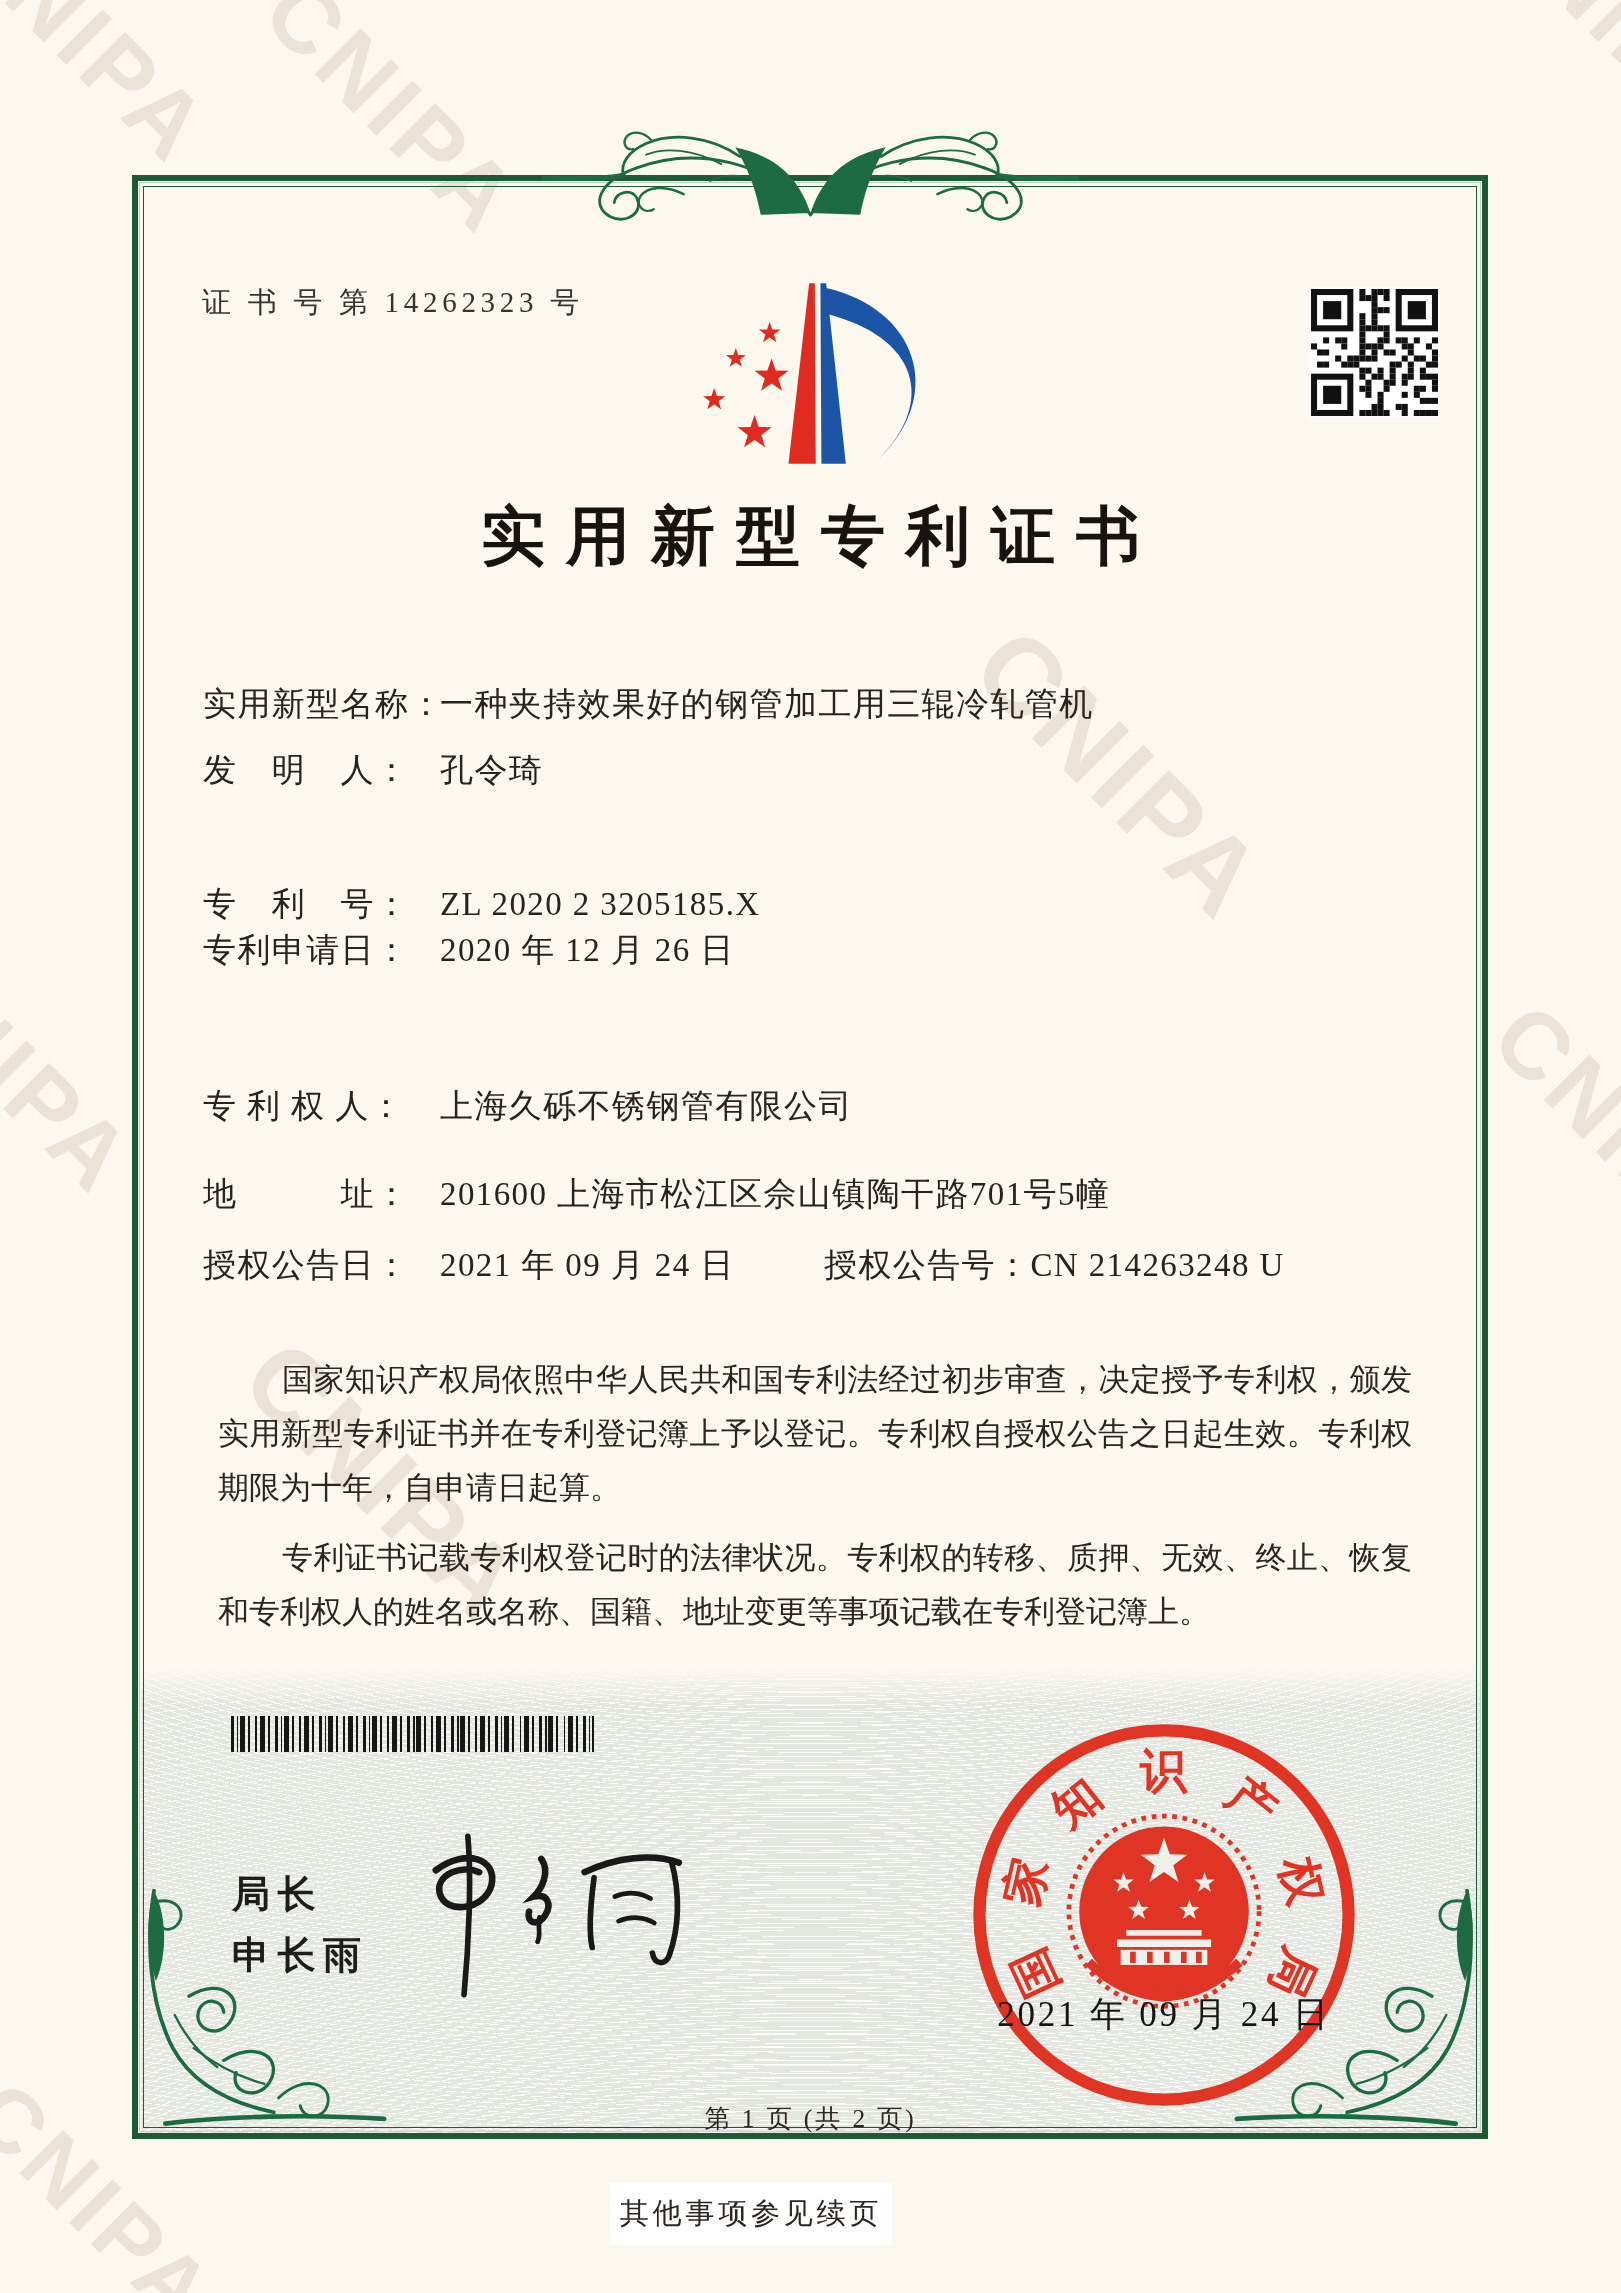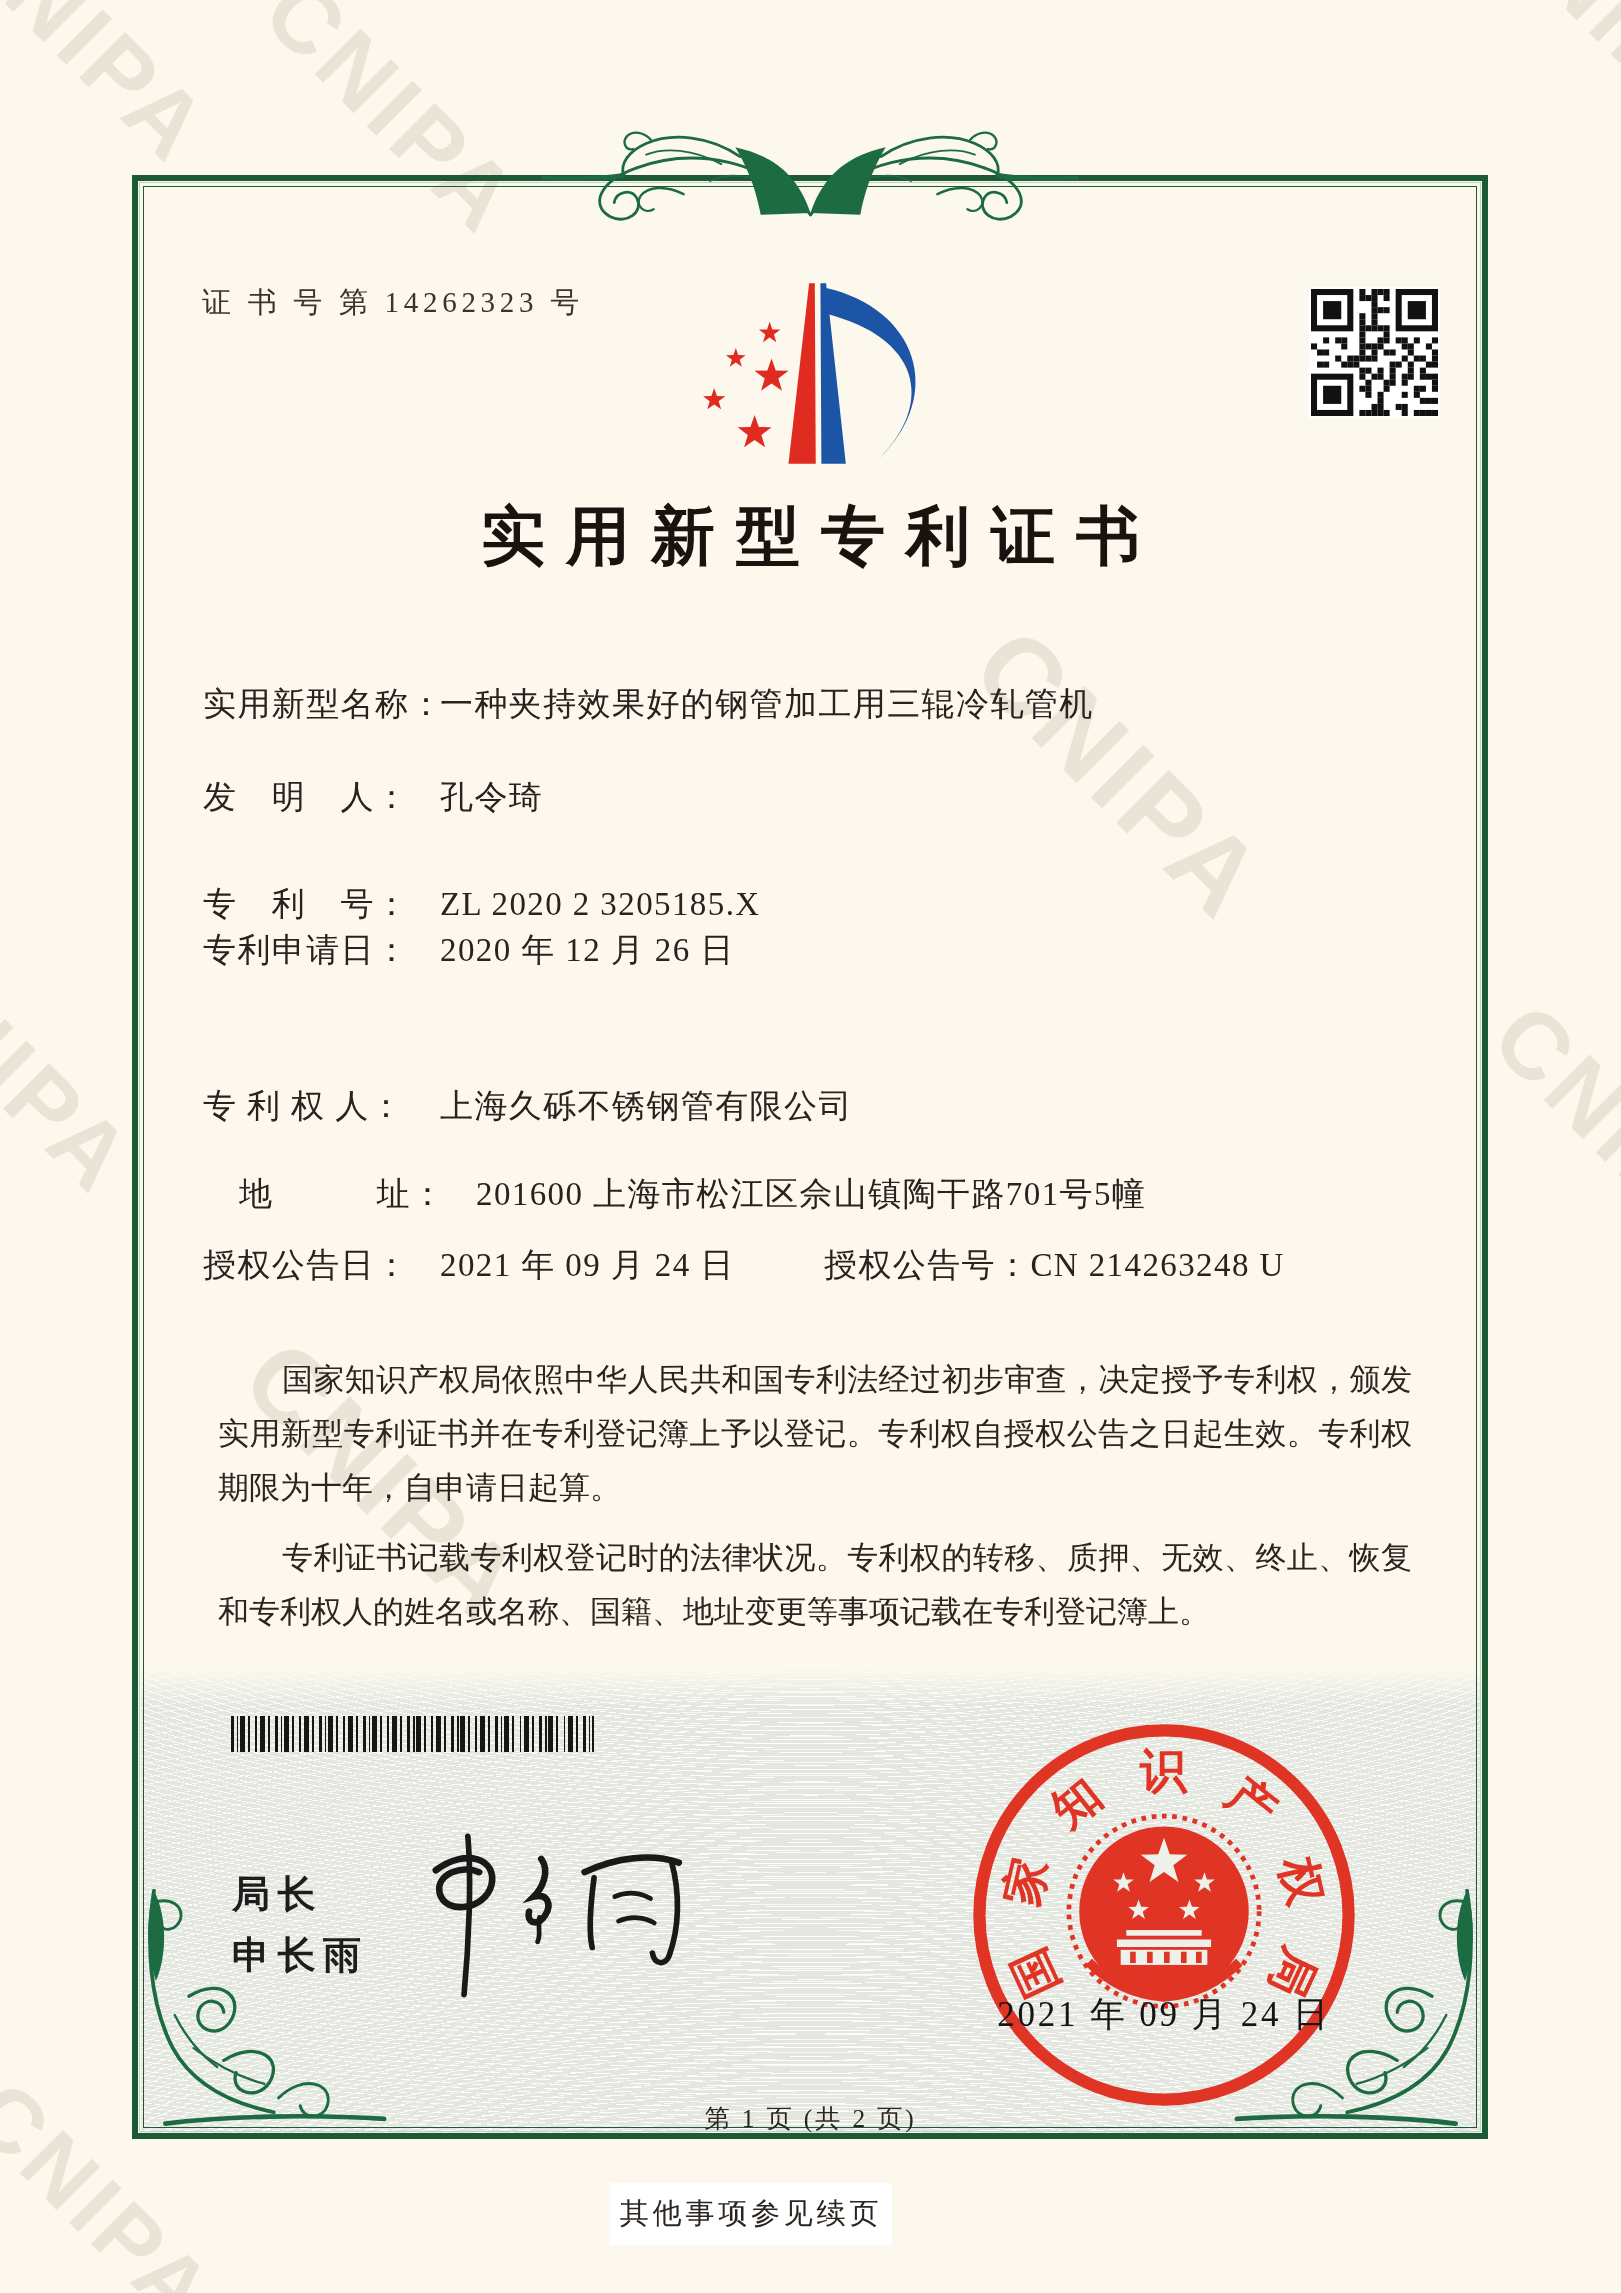--- a/index.html
+++ b/index.html
@@ -82,22 +82,22 @@
     z-index:4;
   }
 
   
   .row{
     position:absolute;left:203px;
     font-size:33px;color:#29231f;letter-spacing:1.4px;
     line-height:1.2;z-index:4;white-space:nowrap;
   }
   .row .lab{display:inline-block;width:237px;vertical-align:top;}
-  .r1{top:685px;} .r2{top:778px;} .r3{top:885px;}
-  .r4{top:931px;} .r5{top:1079px;margin-top:8px;} .r6{top:1175px;margin-left:36px;}
+  .r1{top:685px;} .r2{top:751px;} .r3{top:885px;}
+  .r4{top:931px;} .r5{top:1079px;margin-top:8px;} .r6{top:1175px;}
   .r7{top:1246px;}
   .grant2{position:absolute;left:621px;top:0;white-space:nowrap;}
 
   
   .body-text{
     left:202px;top:1337px;width:1226px;
     font-size:31px;line-height:54px;color:#2b2520;
     text-align:justify;z-index:4;
   }
   .body-text p{margin:16px;text-indent:64px;}

